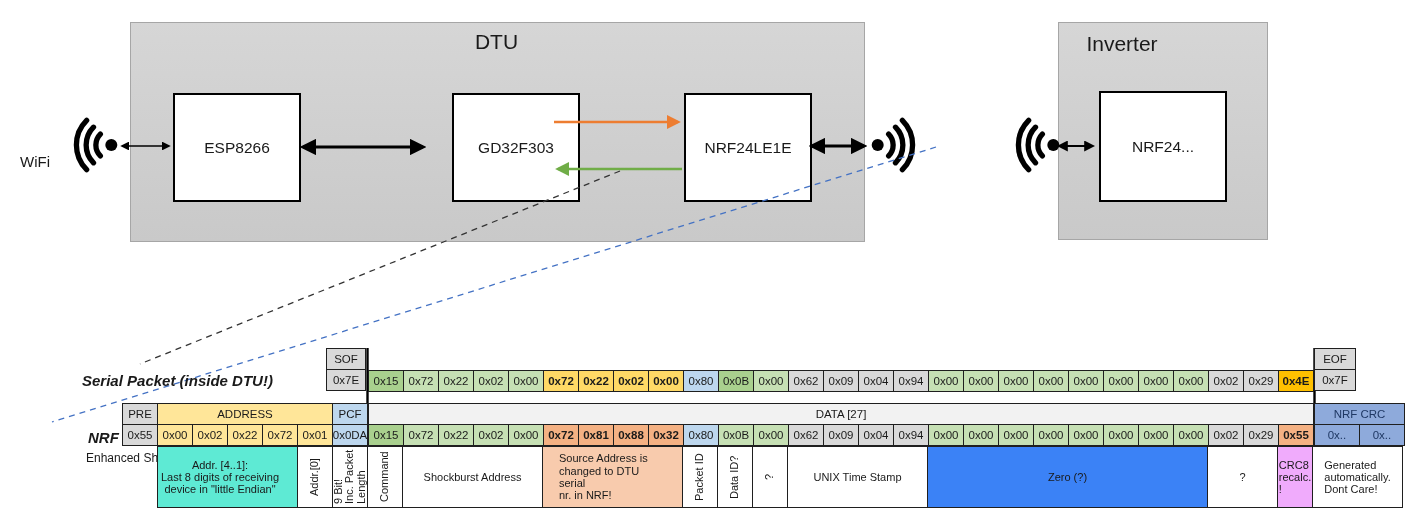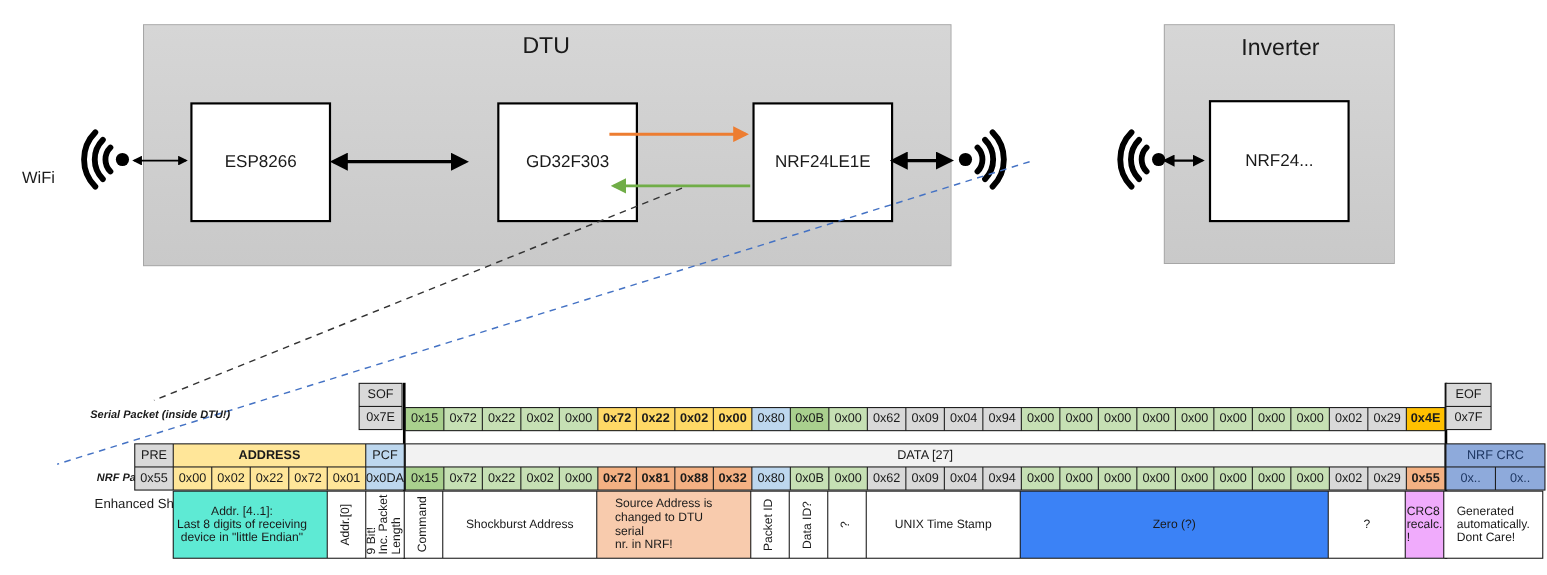--- a/index.html
+++ b/index.html
@@ -16,38 +16,38 @@
   .overlay{position:absolute;left:0;top:0;width:1406px;height:523px;pointer-events:none;}
   
   .block{position:absolute;display:grid;gap:1px;background:#1f1f1f;padding:1px;}
   .cell{display:flex;align-items:center;justify-content:center;height:20px;
         font-size:11.5px;background:#fff;white-space:pre-line;line-height:1.12;}
   .hdr-gray{background:var(--gray,#D9D9D9);}
   .hdr-yellow{background:var(--yellow,#FFE699);}
   .hdr-blue{background:var(--blue-light,#BDD7EE);}
   .hdr-data{background:var(--data-header-bg,#F2F2F2);}
   .hdr-crc{background:var(--crc-blue,#8EAADB);color:var(--crc-text,#1F3864);}
-  .span5{grid-column:span 5;font-weight:bold;}
+  .span5{grid-column:span 5;}
   .span27{grid-column:span 27;}
   .span2{grid-column:span 2;}
   .ann .cell{height:60px;font-size:11px;}
   .vtext{writing-mode:vertical-rl;transform:rotate(180deg);font-size:10.5px;line-height:1.05;}
-  .rowlabel{position:absolute;font-size:10px;font-weight:700;font-style:italic;}
+  .rowlabel{position:absolute;font-size:15px;font-weight:700;font-style:italic;}
   .sublabel{position:absolute;font-size:12px;}
 </style>
 </head>
 <body>
 
 <div class="stage">
 
   <div class="bigbox" style="left:130px;top:22px;width:733px;height:218px;"></div>
   <div class="bigtitle" style="left:130px;top:30px;width:733px;">DTU</div>
 
   <div class="bigbox" style="left:1058px;top:22px;width:208px;height:216px;"></div>
-  <div class="bigtitle" style="left:1058px;top:32px;width:212px;">Inverter</div>
+  <div class="bigtitle" style="left:1016px;top:32px;width:212px;">Inverter</div>
 
   <div class="wifilabel" style="left:20px;top:153px;">WiFi</div>
 
   <div class="chip" style="left:173px;top:93px;width:124px;height:105px;">
     <span>ESP8266</span>
   </div>
   <div class="chip" style="left:452px;top:93px;width:124px;height:105px;">
     <span>GD32F303</span>
   </div>
   <div class="chip" style="left:684px;top:93px;width:124px;height:105px;">

